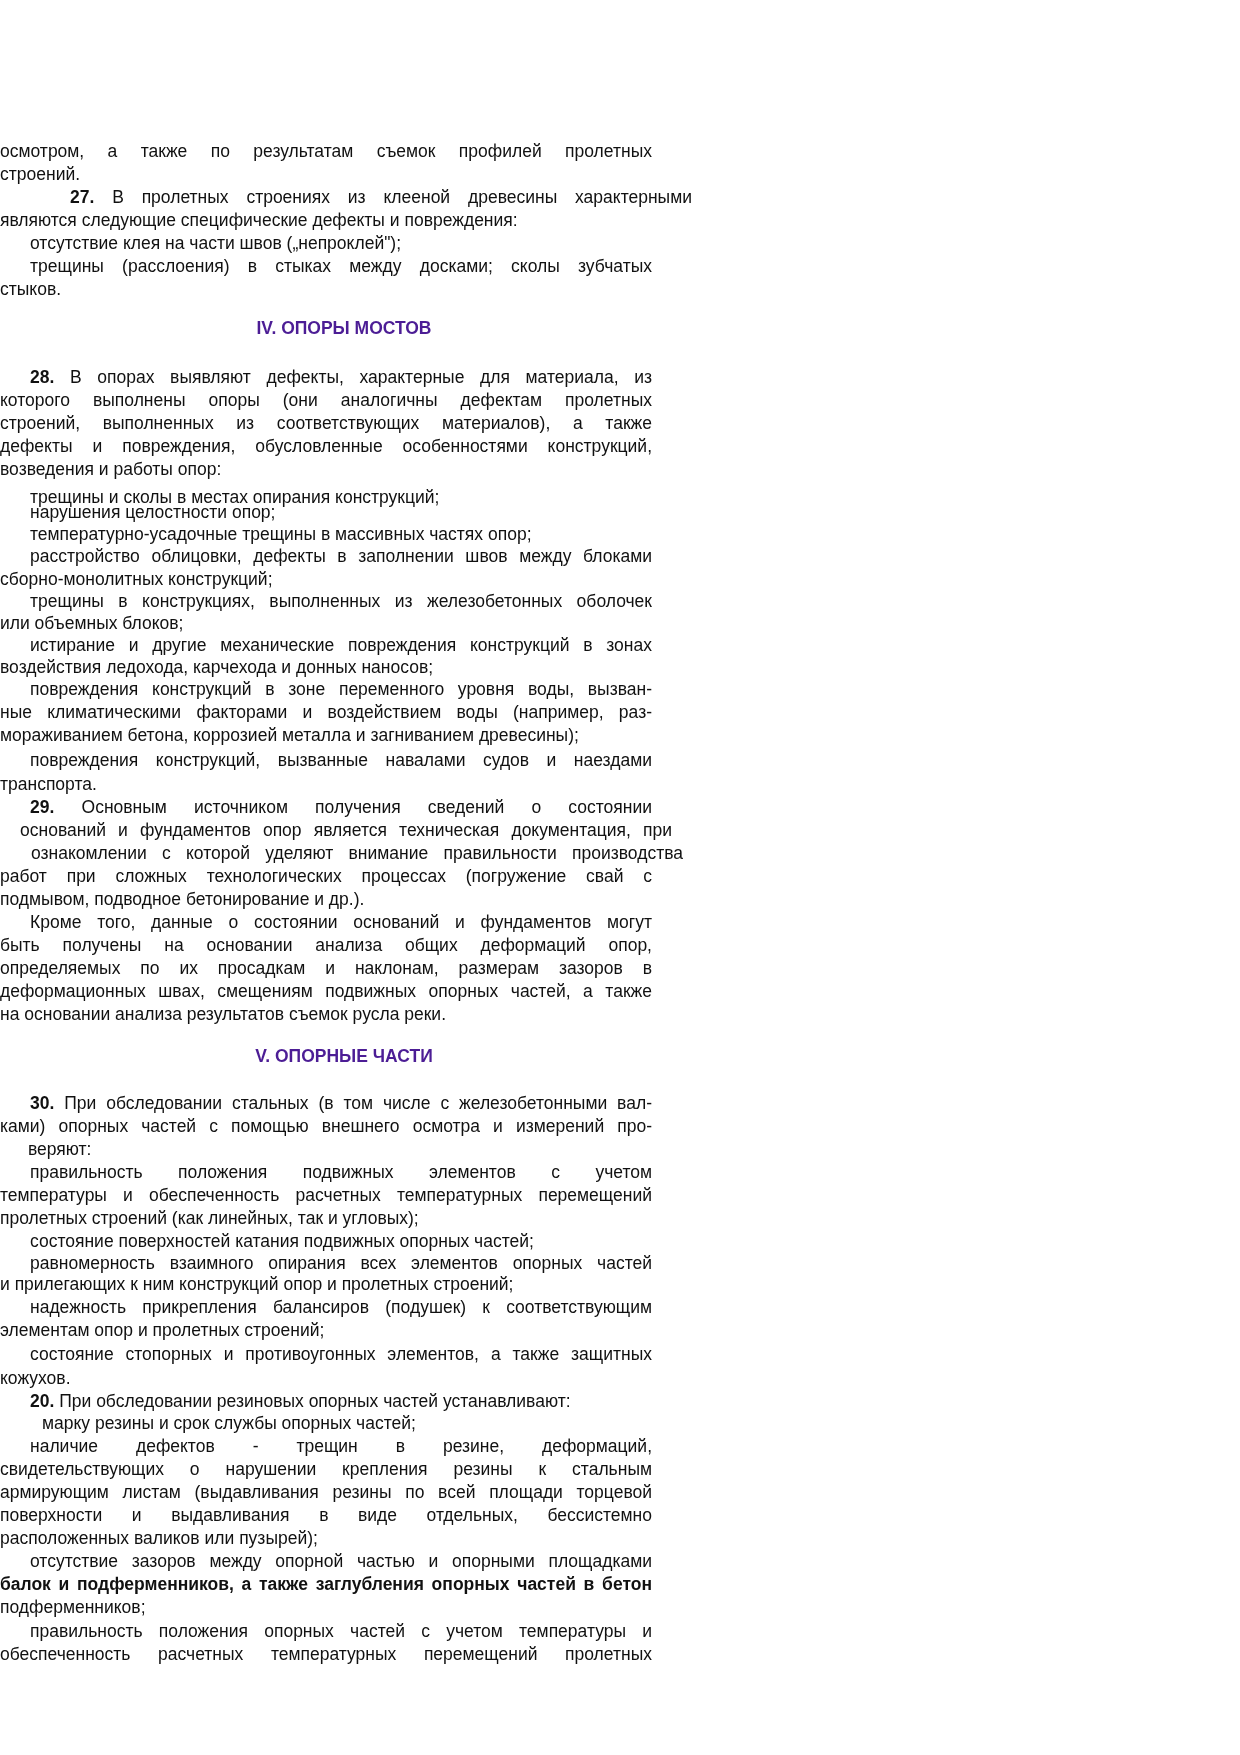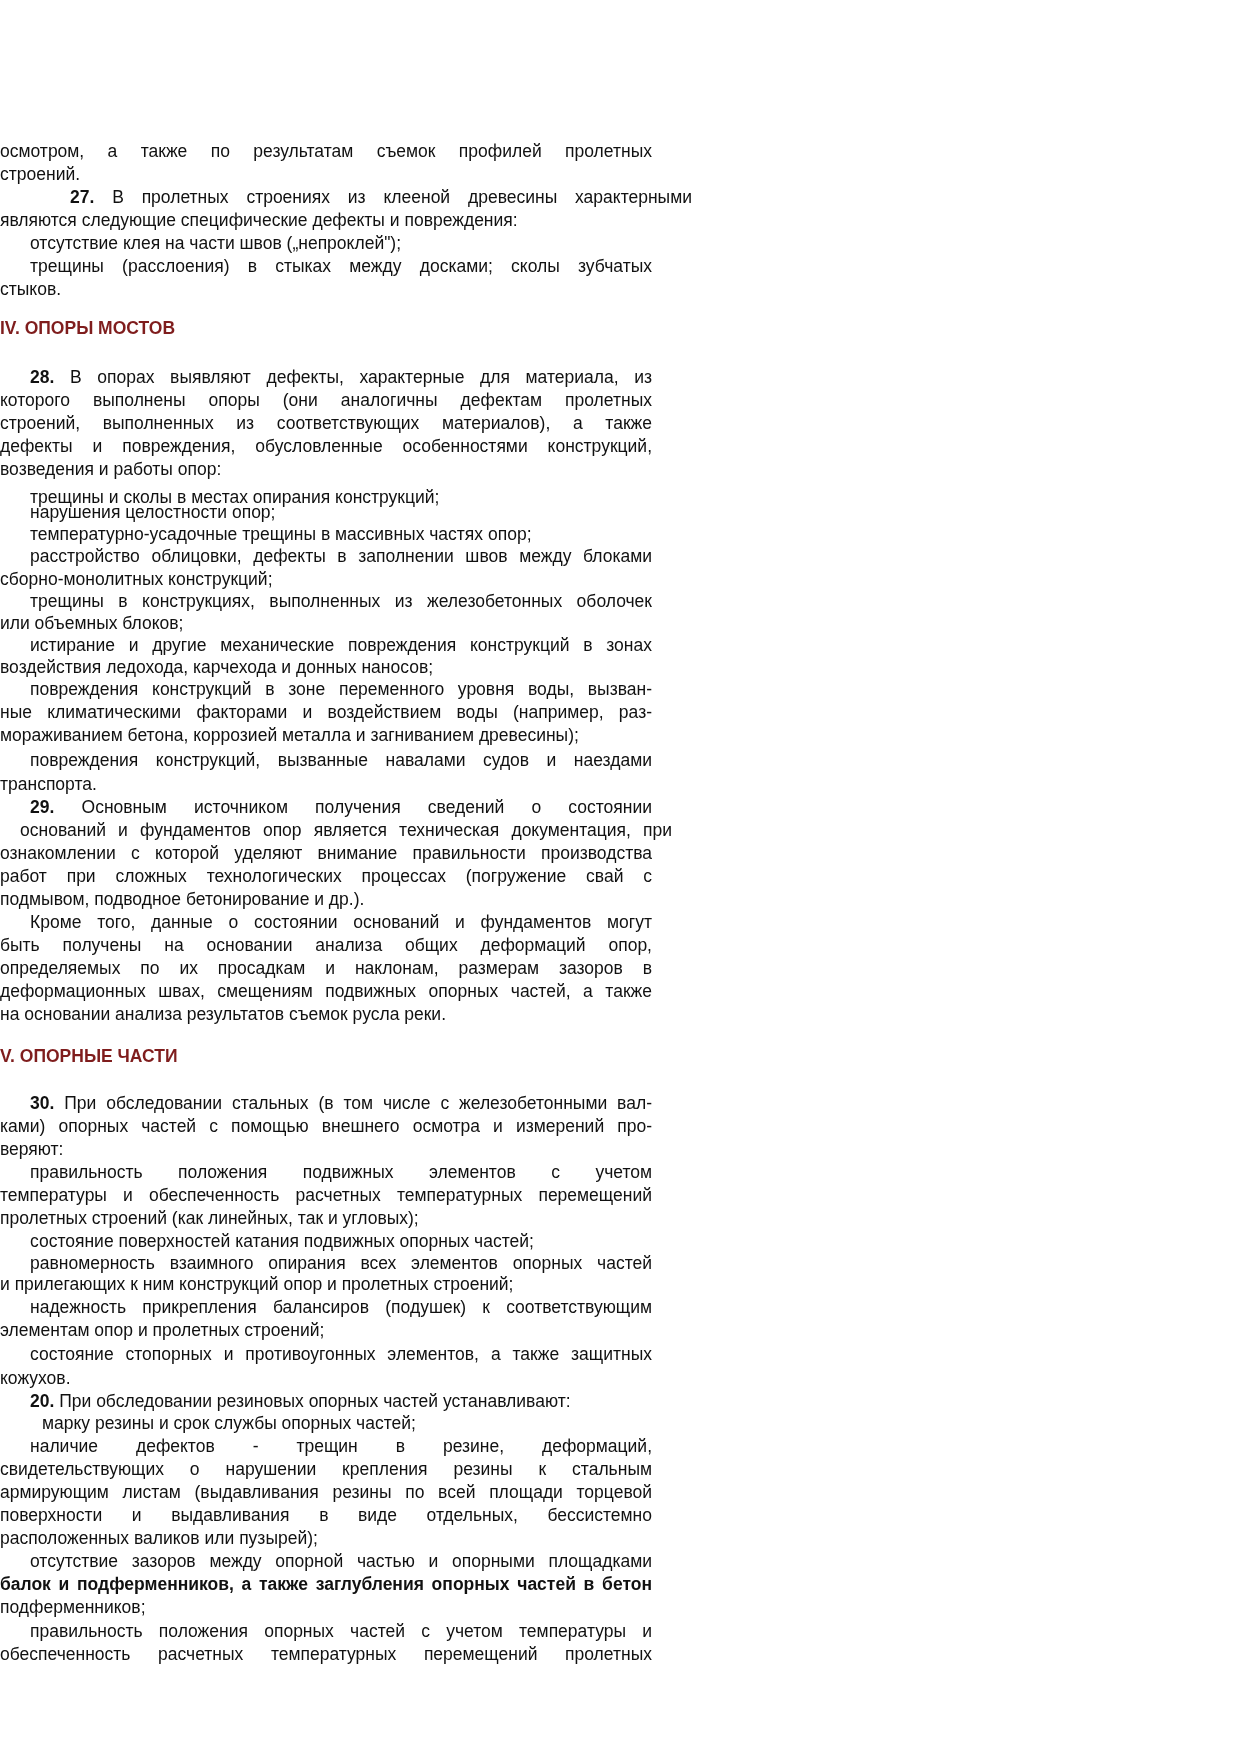--- a/index.html
+++ b/index.html
@@ -6,22 +6,22 @@
   body { width: 1240px; height: 1755px; position: relative; overflow: hidden; }
   .page { position: absolute; left: 0; top: 0; width: 1240px; height: 1755px; background: #fff; }
   .ln {
     position: absolute; left: 0; width: 652px; height: 23px;
     font-family: "Liberation Sans", sans-serif; font-size: 17.5px; line-height: 23px;
     color: #111; white-space: nowrap; text-align: justify; text-align-last: justify;
   }
   .ln.last { text-align-last: left; }
   .ln.ind { padding-left: 30px; width: 622px; }
   .num { font-weight: bold; }
-  .h { position: absolute; left: 0; width: 688px; 
-       font-family: "Liberation Sans", sans-serif; font-weight: bold; font-size: 17.5px; color: #7f1d1d; }
+  .h { position: absolute; left: 0; width: 688px; text-align: center;
+       font-family: "Liberation Sans", sans-serif; font-weight: bold; font-size: 17.5px; color: #4c1d95; }
 </style>
 </head>
 <body>
 
 <div class="page">
   <div id="headings">
       <div class="h" style="top: 318px;">IV. ОПОРЫ МОСТОВ</div>
       <div class="h" style="top: 1046px;">V. ОПОРНЫЕ ЧАСТИ</div>
     </div>
   <div id="lines">
@@ -46,31 +46,31 @@
       <div class="ln last" style="top: 612px;"><span>или объемных блоков;</span></div>
       <div class="ln ind" style="top: 634px;"><span>истирание и другие механические повреждения конструкций в зонах</span></div>
       <div class="ln last" style="top: 656px;"><span>воздействия ледохода, карчехода и донных наносов;</span></div>
       <div class="ln ind" style="top: 678px;"><span>повреждения конструкций в зоне переменного уровня воды, вызван-</span></div>
       <div class="ln" style="top: 701px;"><span>ные климатическими факторами и воздействием воды (например, раз-</span></div>
       <div class="ln last" style="top: 724px;"><span>мораживанием бетона, коррозией металла и загниванием древесины);</span></div>
       <div class="ln ind" style="top: 749px;"><span>повреждения конструкций, вызванные навалами судов и наездами</span></div>
       <div class="ln last" style="top: 773px;"><span>транспорта.</span></div>
       <div class="ln ind" style="top: 796px;"><span class="num">29.</span><span> Основным источником получения сведений о состоянии</span></div>
       <div class="ln" style="top: 819px; margin-left: 20px;"><span>оснований и фундаментов опор является техническая документация, при</span></div>
-      <div class="ln" style="top: 842px;"><span>ознакомлении с которой уделяют внимание правильности производства</span></div>
+      <div class="ln" style="top: 842px; padding-left: 31px;"><span>ознакомлении с которой уделяют внимание правильности производства</span></div>
       <div class="ln" style="top: 865px;"><span>работ при сложных технологических процессах (погружение свай с</span></div>
       <div class="ln last" style="top: 888px;"><span>подмывом, подводное бетонирование и др.).</span></div>
       <div class="ln ind" style="top: 911px;"><span>Кроме того, данные о состоянии оснований и фундаментов могут</span></div>
       <div class="ln" style="top: 934px;"><span>быть получены на основании анализа общих деформаций опор,</span></div>
       <div class="ln" style="top: 957px;"><span>определяемых по их просадкам и наклонам, размерам зазоров в</span></div>
       <div class="ln" style="top: 980px;"><span>деформационных швах, смещениям подвижных опорных частей, а также</span></div>
       <div class="ln last" style="top: 1003px;"><span>на основании анализа результатов съемок русла реки.</span></div>
       <div class="ln ind" style="top: 1092px;"><span class="num">30.</span><span> При обследовании стальных (в том числе с железобетонными вал-</span></div>
       <div class="ln" style="top: 1115px;"><span>ками) опорных частей с помощью внешнего осмотра и измерений про-</span></div>
-      <div class="ln last" style="top: 1138px;"><span>веряют:</span></div>
+      <div class="ln last" style="top: 1138px; padding-left: 28px;"><span>веряют:</span></div>
       <div class="ln ind" style="top: 1161px;"><span>правильность положения подвижных элементов с учетом</span></div>
       <div class="ln" style="top: 1184px;"><span>температуры и обеспеченность расчетных температурных перемещений</span></div>
       <div class="ln last" style="top: 1207px;"><span>пролетных строений (как линейных, так и угловых);</span></div>
       <div class="ln ind last" style="top: 1230px;"><span>состояние поверхностей катания подвижных опорных частей;</span></div>
       <div class="ln ind" style="top: 1252px;"><span>равномерность взаимного опирания всех элементов опорных частей</span></div>
       <div class="ln last" style="top: 1273px;"><span>и прилегающих к ним конструкций опор и пролетных строений;</span></div>
       <div class="ln ind" style="top: 1296px;"><span>надежность прикрепления балансиров (подушек) к соответствующим</span></div>
       <div class="ln last" style="top: 1319px;"><span>элементам опор и пролетных строений;</span></div>
       <div class="ln ind" style="top: 1343px;"><span>состояние стопорных и противоугонных элементов, а также защитных</span></div>
       <div class="ln last" style="top: 1367px;"><span>кожухов.</span></div>

